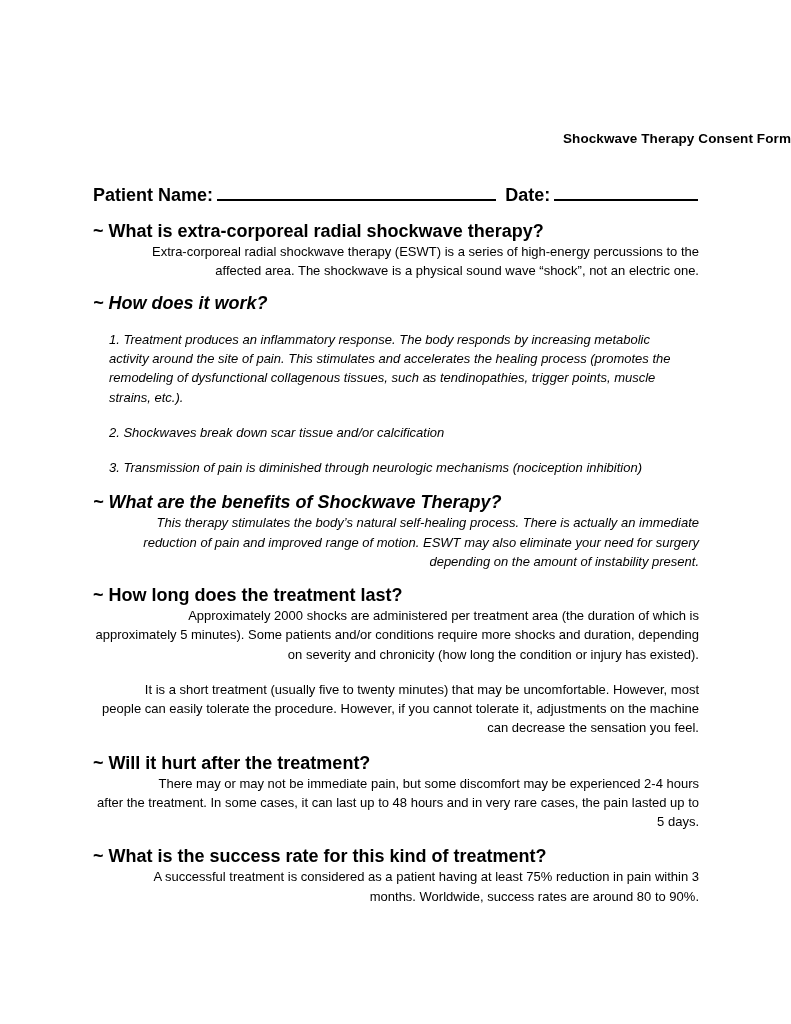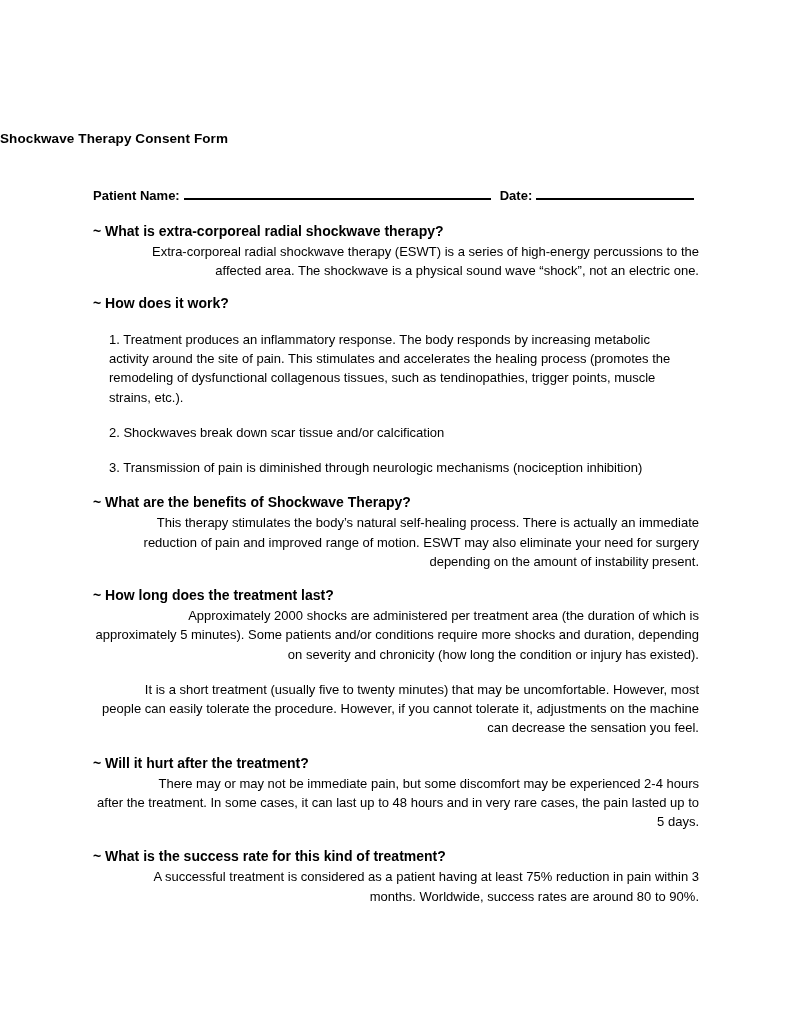--- a/index.html
+++ b/index.html
@@ -19,39 +19,39 @@
     width: 791px;
     height: 1024px;
     background: #ffffff;
     box-sizing: border-box;
   }
   .doc-title {
     position: absolute;
     top: 131px;
     left: 0;
     width: 791px;
-    text-align: left;
+    text-align: right;
     font-size: 13.5px;
     font-weight: bold;
     letter-spacing: 0.1px;
   }
   .field-row {
     position: absolute;
     top: 185px;
     left: 93px;
     width: 605px;
     height: 20px;
     display: flex;
     align-items: baseline;
     font-size: 14px;
     font-weight: bold;
   }
   .field-label {
     white-space: nowrap;
-    font-size: 13px;
+    font-size: 18px;
     font-weight: bold;
   }
   .field-rule {
     display: inline-block;
     border-bottom: 2px solid #000000;
     height: 13px;
     margin-left: 4px;
   }
   .rule-name { width: 307px; }
   .rule-date { width: 158px; }
@@ -62,21 +62,21 @@
     top: 222px;
     left: 93px;
     width: 606px;
   }
   .section {
     margin: 0 0 15px 0;
   }
   .section:last-child { margin-bottom: 16px; }
 
   .heading {
-    font-size: 14px;
+    font-size: 18px;
     font-weight: bold;
     line-height: 19.3px;
     margin: 0 0 0.5px 0;
     white-space: pre;
   }
   .para {
     font-size: 13px;
     line-height: 19.3px;
     margin: 0;
     text-align: right;
@@ -86,21 +86,21 @@
   }
   .para.indent-wide {
     text-indent: 52px;
   }
   .list-line {
     font-size: 13px;
     line-height: 19.3px;
     margin: 16px;
   }
   .gap-1 { margin-bottom: 14px; }
-  .gap-2 { margin-bottom: 15px; }
+  .gap-2 { margin-bottom: 15px; font-style: italic; }
   .gap-3 { margin-bottom: 16px; }
 </style>
 </head>
 <body>
 
 <div class="page">
 
   <div class="doc-title">Shockwave Therapy Consent Form</div>
 
   <div class="field-row">

